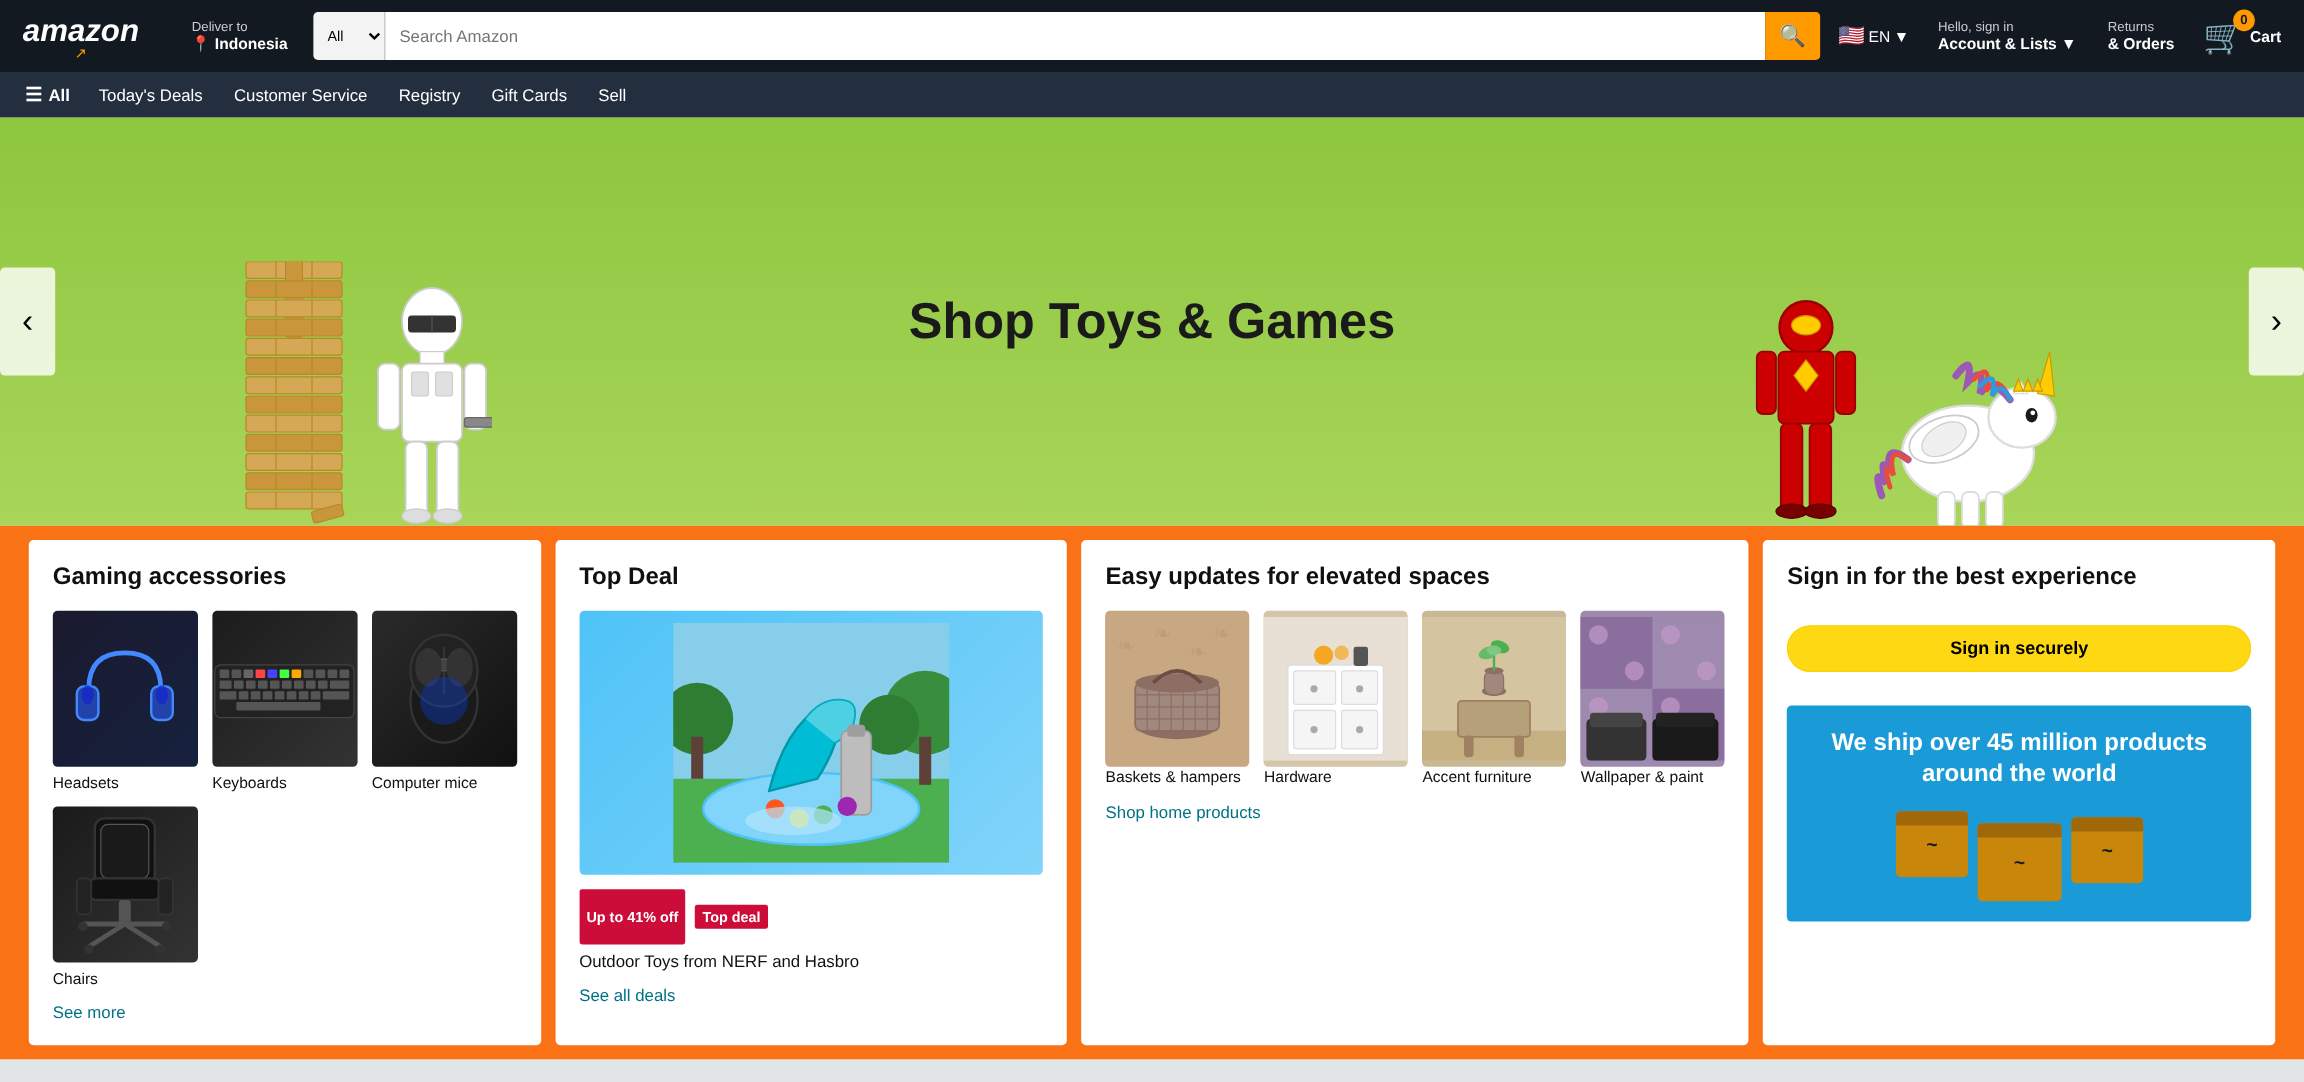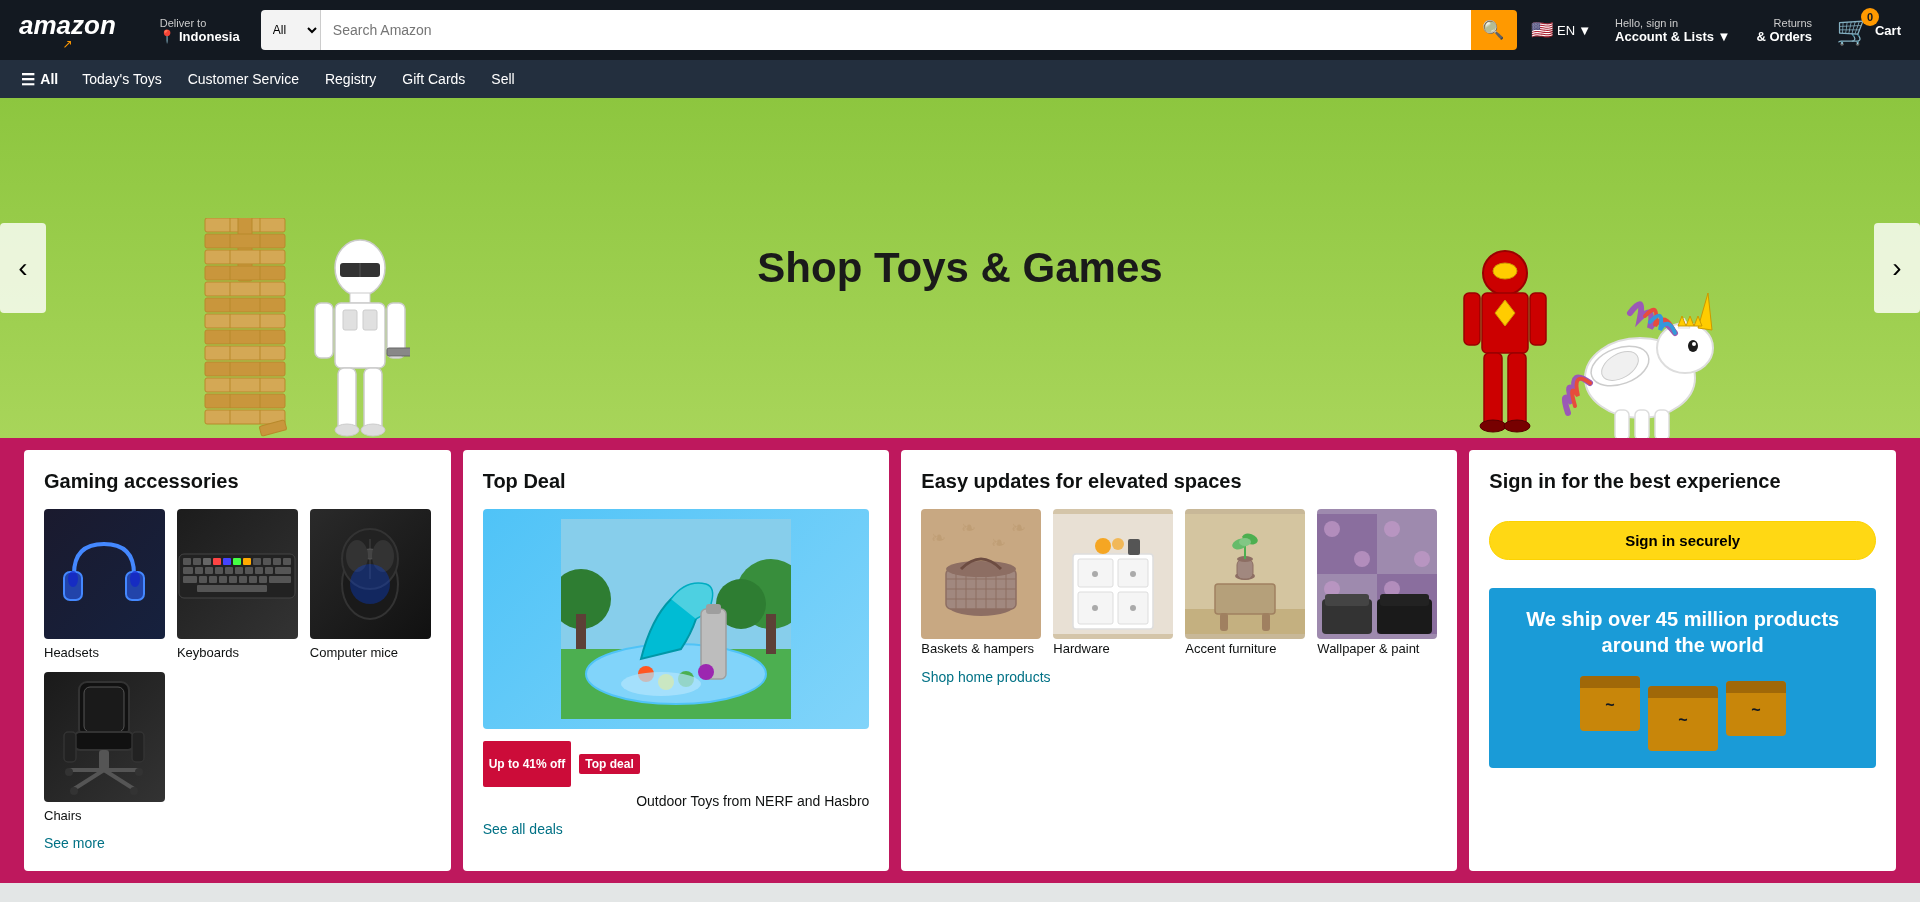--- a/index.html
+++ b/index.html
@@ -104,21 +104,20 @@
     .account-top { font-size: 11px; color: #ccc; }
     .account-bottom { font-weight: bold; font-size: 13px; }
 
     .returns-area {
       display: flex;
       flex-direction: column;
       color: white;
       cursor: pointer;
       padding: 4px 8px;
       border: 1px solid transparent;
-      text-align: right;
     }
     .returns-top { font-size: 11px; color: #ccc; }
     .returns-bottom { font-weight: bold; font-size: 13px; }
 
     .cart-area {
       display: flex;
       align-items: center;
       color: white;
       cursor: pointer;
       padding: 4px 6px;
@@ -225,21 +224,21 @@
       border-radius: 4px;
     }
     .hero-arrow-left { left: 0; }
     .hero-arrow-right { right: 0; }
 
     
     .cards-section {
       display: flex;
       gap: 12px;
       padding: 12px 24px;
-      background: #be185d;
+      background: #f97316;
     }
     .card {
       background: white;
       border-radius: 4px;
       padding: 20px;
       flex: 1;
       min-height: 380px;
       position: relative;
     }
     .card-title {
@@ -345,21 +344,20 @@
       background: #cc0c39;
       color: white;
       font-size: 12px;
       font-weight: bold;
       padding: 3px 6px;
       border-radius: 2px;
     }
     .deal-description {
       font-size: 14px;
       color: #0f1111;
-      text-align: right;
     }
 
     
     .easy-update-grid {
       display: grid;
       grid-template-columns: 1fr 1fr 1fr 1fr;
       gap: 12px;
     }
     .eu-item {
       cursor: pointer;
@@ -549,21 +547,21 @@
     <span class="cart-label">Cart</span>
   </div>
 </div>
 
 <div class="navbar">
   <div class="nav-all">
     <span class="hamburger">☰</span>
     <span>All</span>
   </div>
   <div class="nav-item">
-    <span>Today's Toys</span>
+    <span>Today's Deals</span>
   </div>
   <div class="nav-item">
     <span>Customer Service</span>
   </div>
   <div class="nav-item">
     <span>Registry</span>
   </div>
   <div class="nav-item">
     <span>Gift Cards</span>
   </div>

